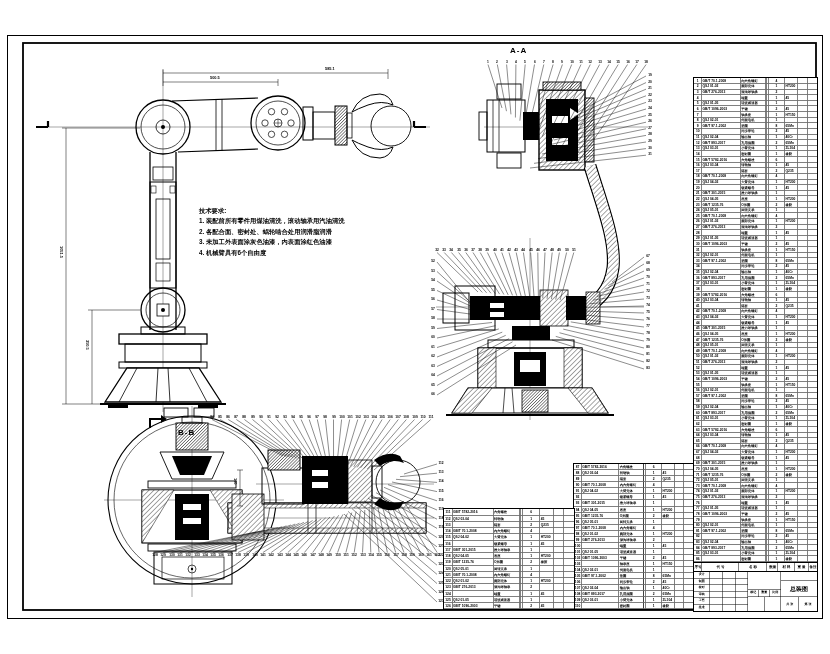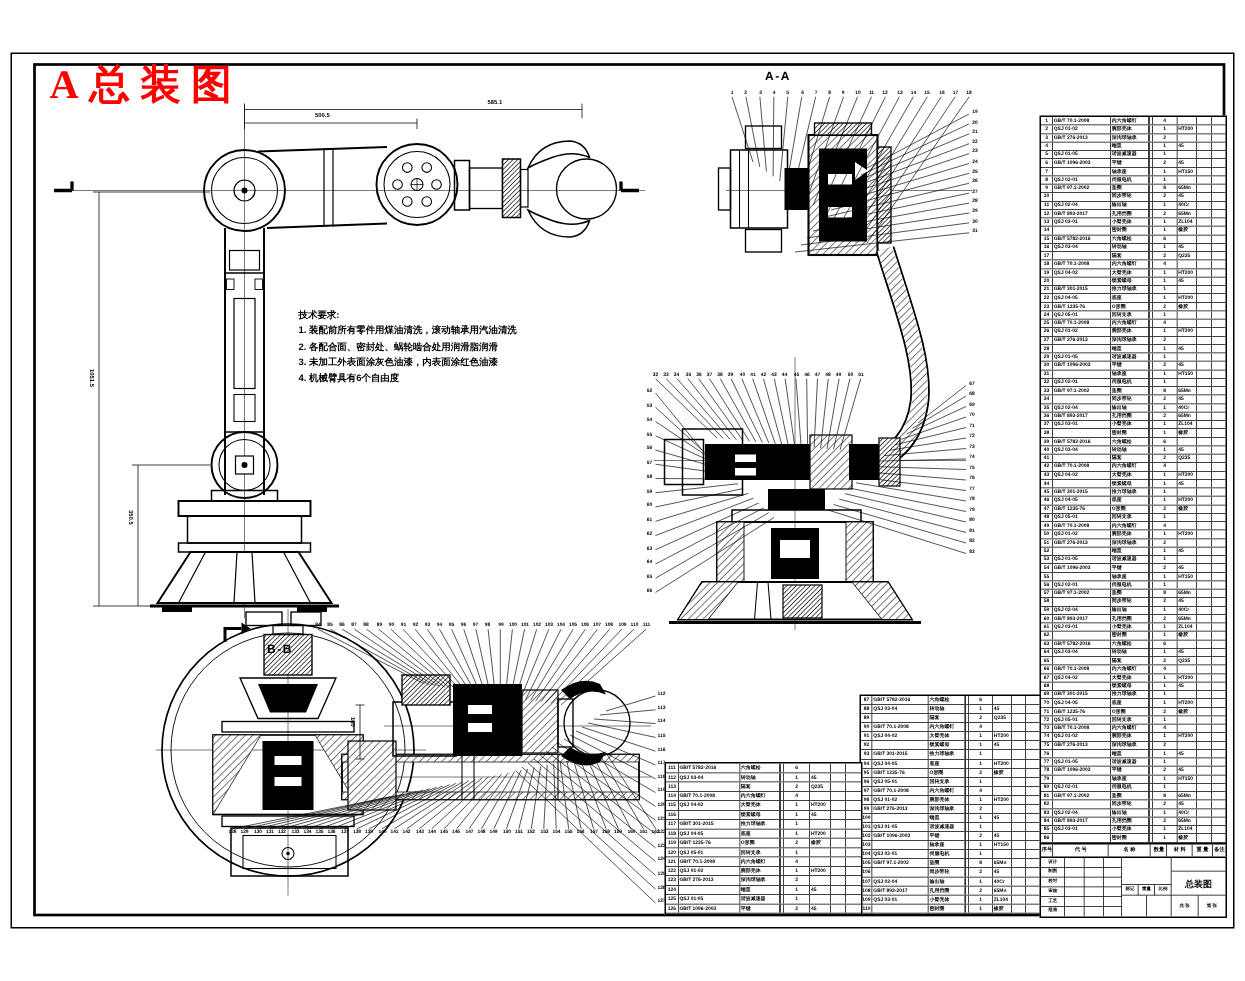--- a/index.html
+++ b/index.html
@@ -372,21 +372,20 @@
         <line x1="387.40000000000003" y1="552.5" x2="377.88235294117646" y2="507.29411764705884"></line>
         <line x1="395.70000000000005" y1="552.5" x2="382.2352941176471" y2="506.4117647058824"></line>
         <line x1="404" y1="552.5" x2="386.5882352941177" y2="505.52941176470586"></line>
         <line x1="412.3" y1="552.5" x2="390.94117647058823" y2="504.6470588235294"></line>
         <line x1="420.6" y1="552.5" x2="395.2941176470588" y2="503.7647058823529"></line>
         <line x1="428.90000000000003" y1="552.5" x2="399.6470588235294" y2="502.88235294117646"></line>
         <line x1="437.20000000000005" y1="552.5" x2="404" y2="502"></line>
       </g>
   </svg>
 
-  <div id="title" style="color: rgb(255, 0, 0);">A总装图</div>
 
   <div class="seclabel" style="left:510px;top:46px">A-A</div>
   <div class="seclabel" style="left:178px;top:428px">B-B</div>
 
   <div id="tech">
     <div>技术要求:</div>
     <div>1. 装配前所有零件用煤油清洗，滚动轴承用汽油清洗</div>
     <div>2. 各配合面、密封处、蜗轮啮合处用润滑脂润滑</div>
     <div>3. 未加工外表面涂灰色油漆，内表面涂红色油漆</div>
     <div>4. 机械臂具有6个自由度</div>

